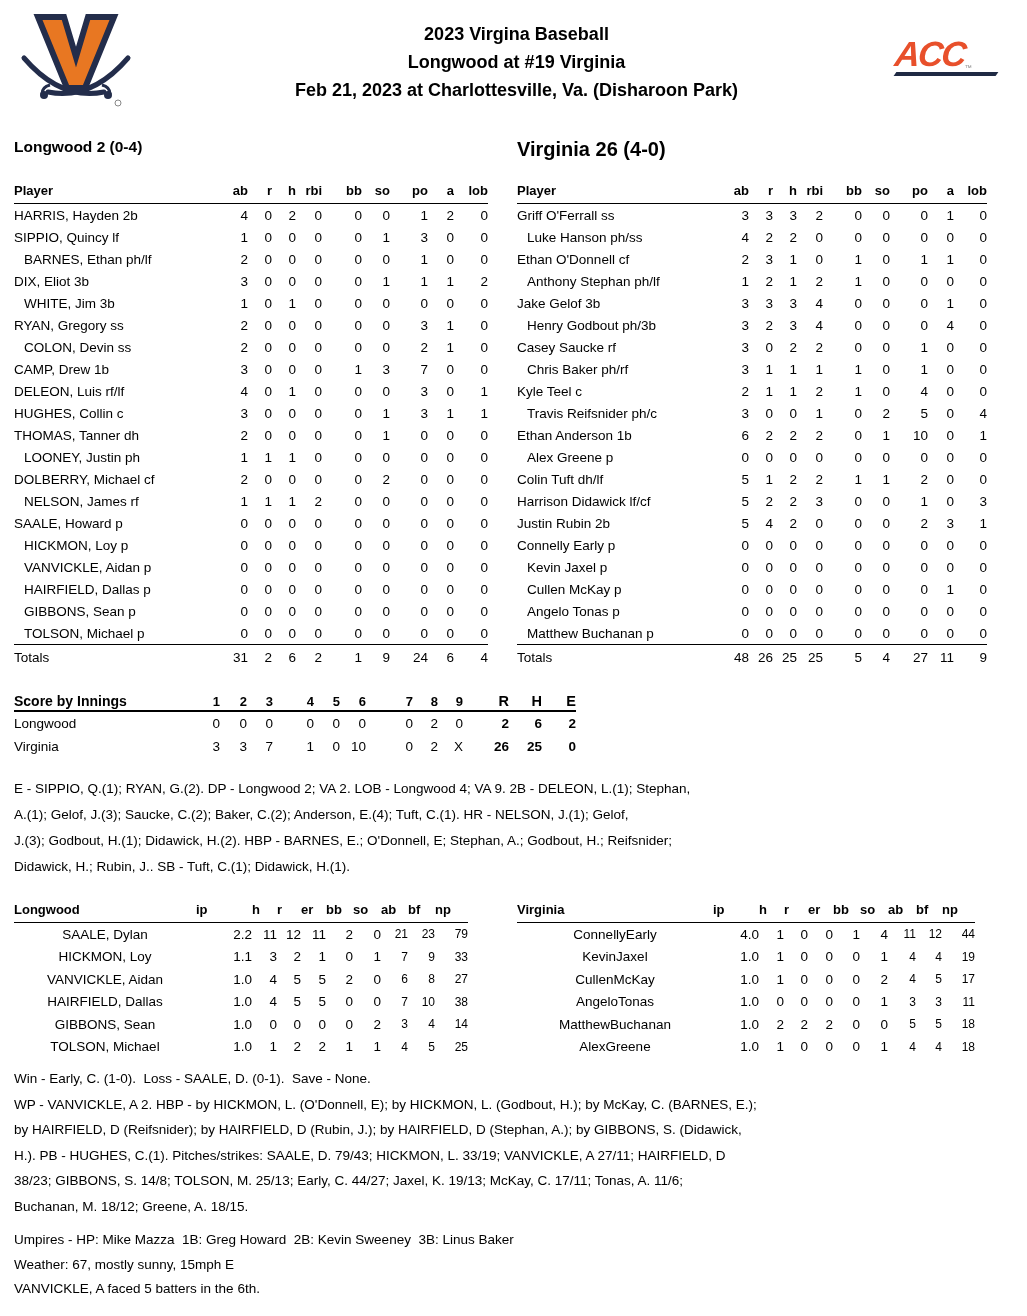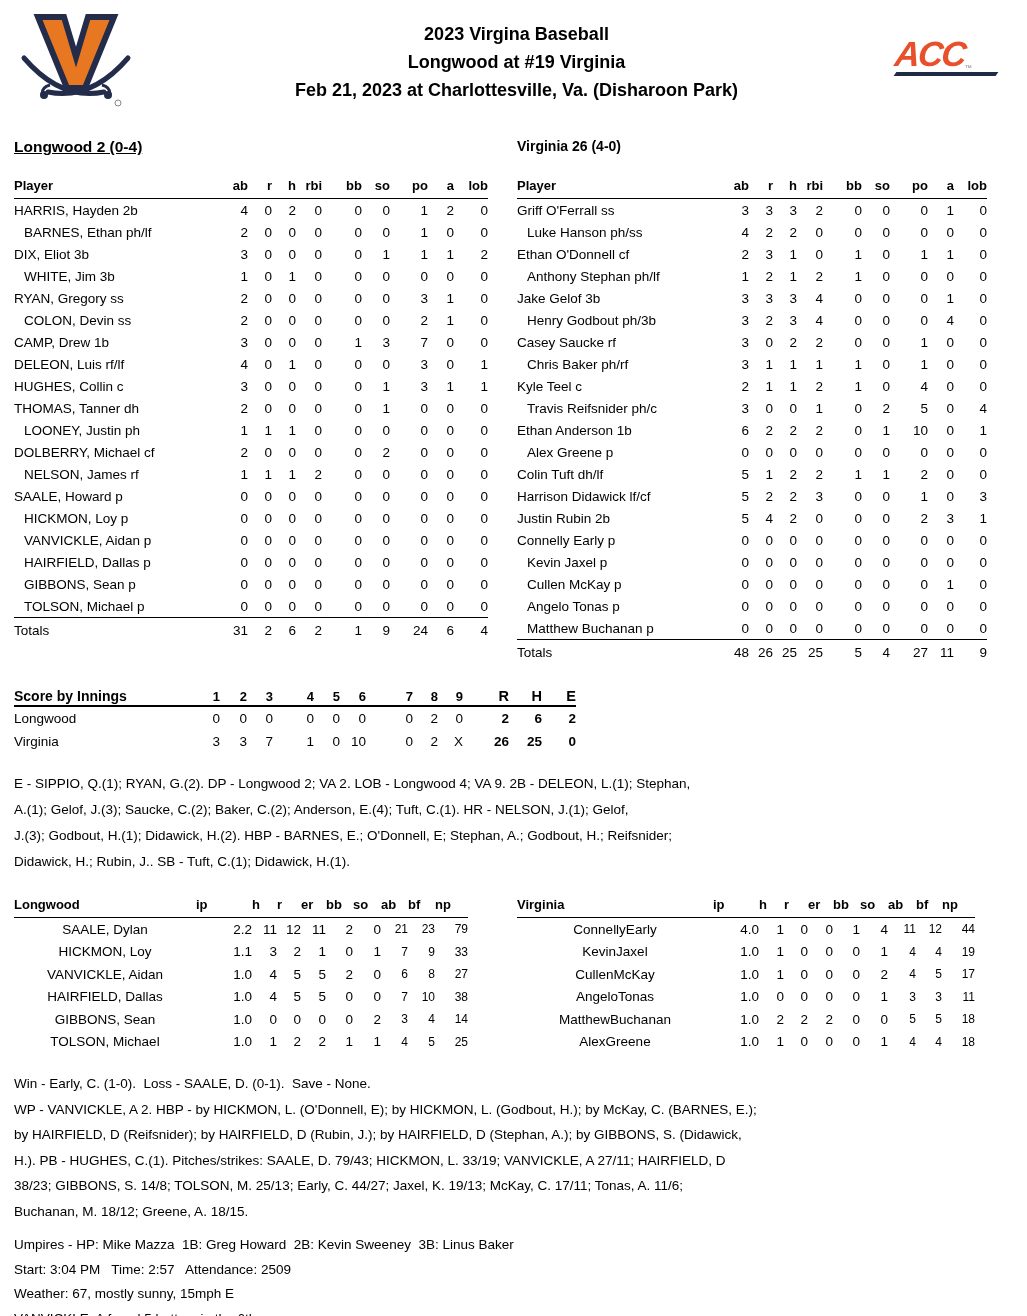--- a/index.html
+++ b/index.html
@@ -12,22 +12,22 @@
   .masthead{display:flex;align-items:flex-start;height:104px;}
   .logo-uva{width:124px;height:100px;flex:none;}
   .titles{flex:1;text-align:center;font-weight:bold;font-size:18px;line-height:28px;padding-top:8px;}
   .logo-acc{width:118px;flex:none;padding-top:24px;text-align:left;}
   .acc-text{display:inline-block;font-style:italic;font-weight:bold;font-size:35px;line-height:1;
     color:#E8502B;letter-spacing:-2px;transform:skewX(-6deg);}
   .acc-tm{font-size:7px;color:#888;vertical-align:bottom;}
   .acc-bar{height:4px;background:#1F2A44;width:102px;margin-top:1px;transform:skewX(-35deg);}
   
   .team-line{display:flex;margin-top:22px;}
-  .team-line .th-away{width:503px;font-weight:bold;font-size:15.5px;text-decoration:underline;}
-  .team-line .th-home{font-weight:bold;font-size:14px;}
+  .team-line .th-away{width:503px;font-weight:bold;font-size:15.5px;}
+  .team-line .th-home{font-weight:bold;font-size:20px;}
   
   table{border-collapse:collapse;table-layout:fixed;font-size:13.5px;}
   th,td{padding:0;overflow:hidden;white-space:nowrap;}
   
   .cols{display:flex;align-items:flex-start;margin-top:20px;}
   .col-right{margin-left:29px;}
   .bat th{border-bottom:1.5px solid #000;font-size:13px;text-align:right;padding-bottom:4px;height:18px;}
   .bat th.pl{text-align:left;}
   .bat td{text-align:right;height:22px;}
   .bat td.pl{text-align:left;}
@@ -43,21 +43,21 @@
   .line-score td.rhe{font-weight:bold;}
   
   .notes{margin-top:18px;font-size:13.5px;line-height:26px;white-space:pre;}
   
   .pitch-tbl th{border-bottom:1.5px solid #000;font-size:13px;text-align:left;padding-bottom:4px;height:18px;}
   .pitch-tbl th.pl{text-align:left;}
   .pitch-tbl td{text-align:right;height:22.5px;}
   .pitch-tbl td.pl{text-align:center;}
   .pitch-tbl td.sm{font-size:12px;}
   
-  .footer-notes{margin-top:18px;font-size:13.5px;line-height:25.5px;white-space:pre;}
+  .footer-notes{margin-top:8px;font-size:13.5px;line-height:25.5px;white-space:pre;}
   .info-block{margin-top:9px;font-size:13.5px;line-height:24.5px;white-space:pre;}
 </style>
 </head>
 <body>
 
 <div class="page">
 
   <div class="masthead">
     <div class="logo-uva">
       <svg width="124" height="100" viewBox="0 0 124 100">
@@ -119,20 +119,32 @@
           <tr>
             <td class="pl">HARRIS, Hayden 2b</td>
             <td>4</td>
             <td>0</td>
             <td>2</td>
             <td>0</td>
             <td>0</td>
             <td>0</td>
             <td>1</td>
             <td>2</td>
+            <td>0</td>
+          </tr>
+          <tr>
+            <td class="pl">SIPPIO, Quincy lf</td>
+            <td>1</td>
+            <td>0</td>
+            <td>0</td>
+            <td>0</td>
+            <td>0</td>
+            <td>1</td>
+            <td>3</td>
+            <td>0</td>
             <td>0</td>
           </tr>
           <tr>
             <td class="pl ind">BARNES, Ethan ph/lf</td>
             <td>2</td>
             <td>0</td>
             <td>0</td>
             <td>0</td>
             <td>0</td>
             <td>0</td>
@@ -912,15 +924,15 @@
             <td>1</td>
             <td class="sm">4</td>
             <td class="sm">4</td>
             <td class="sm">18</td>
           </tr>
         </tbody>
       </table>
     </div>
 
   <div class="footer-notes" id="footer-notes"><div>Win - Early, C. (1-0).  Loss - SAALE, D. (0-1).  Save - None.</div><div>WP - VANVICKLE, A 2. HBP - by HICKMON, L. (O'Donnell, E); by HICKMON, L. (Godbout, H.); by McKay, C. (BARNES, E.);</div><div>by HAIRFIELD, D (Reifsnider); by HAIRFIELD, D (Rubin, J.); by HAIRFIELD, D (Stephan, A.); by GIBBONS, S. (Didawick,</div><div>H.). PB - HUGHES, C.(1). Pitches/strikes: SAALE, D. 79/43; HICKMON, L. 33/19; VANVICKLE, A 27/11; HAIRFIELD, D</div><div>38/23; GIBBONS, S. 14/8; TOLSON, M. 25/13; Early, C. 44/27; Jaxel, K. 19/13; McKay, C. 17/11; Tonas, A. 11/6;</div><div>Buchanan, M. 18/12; Greene, A. 18/15.</div></div>
-  <div class="info-block" id="info-block"><div>Umpires - HP: Mike Mazza  1B: Greg Howard  2B: Kevin Sweeney  3B: Linus Baker</div><div>Start: 3:04 PM   Time: 2:57   Attendance: 2509</div><div>Weather: 67, mostly sunny, 15mph E</div><div>VANVICKLE, A faced 5 batters in the 6th.</div></div>
+  <div class="info-block" id="info-block"><div>Umpires - HP: Mike Mazza  1B: Greg Howard  2B: Kevin Sweeney  3B: Linus Baker</div><div>Weather: 67, mostly sunny, 15mph E</div><div>VANVICKLE, A faced 5 batters in the 6th.</div></div>
 
 </div>
 
 </body></html>

